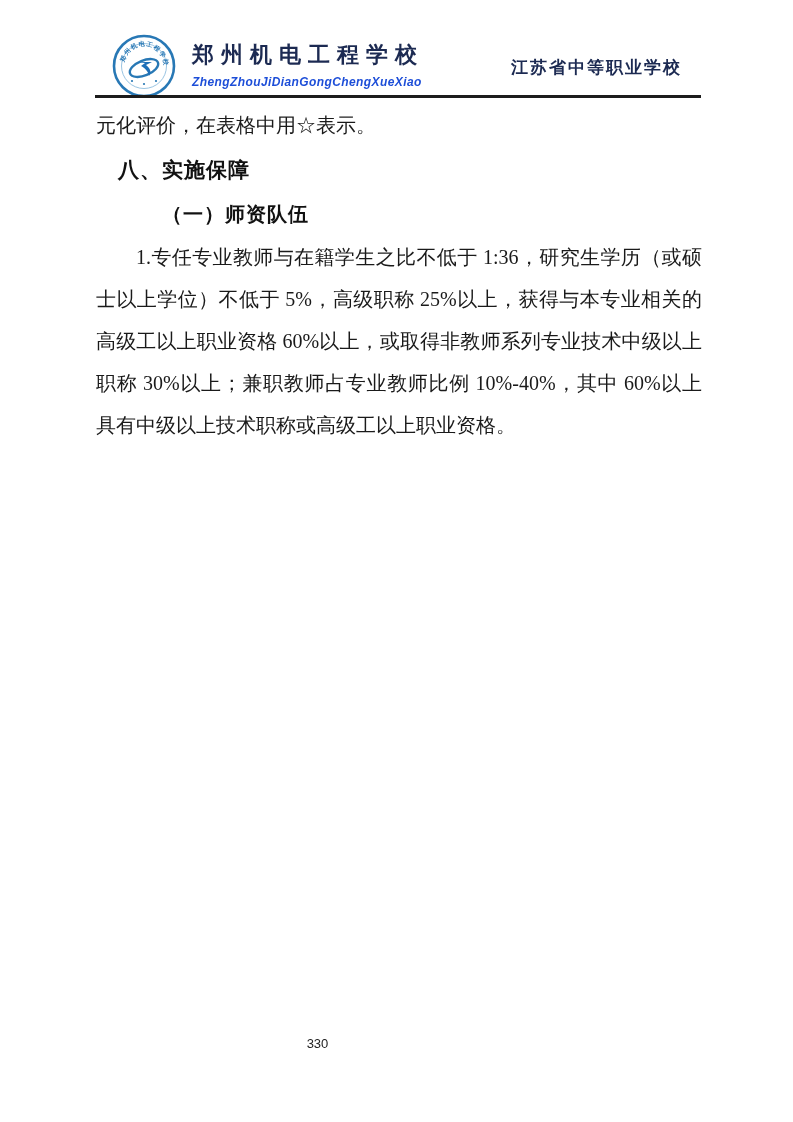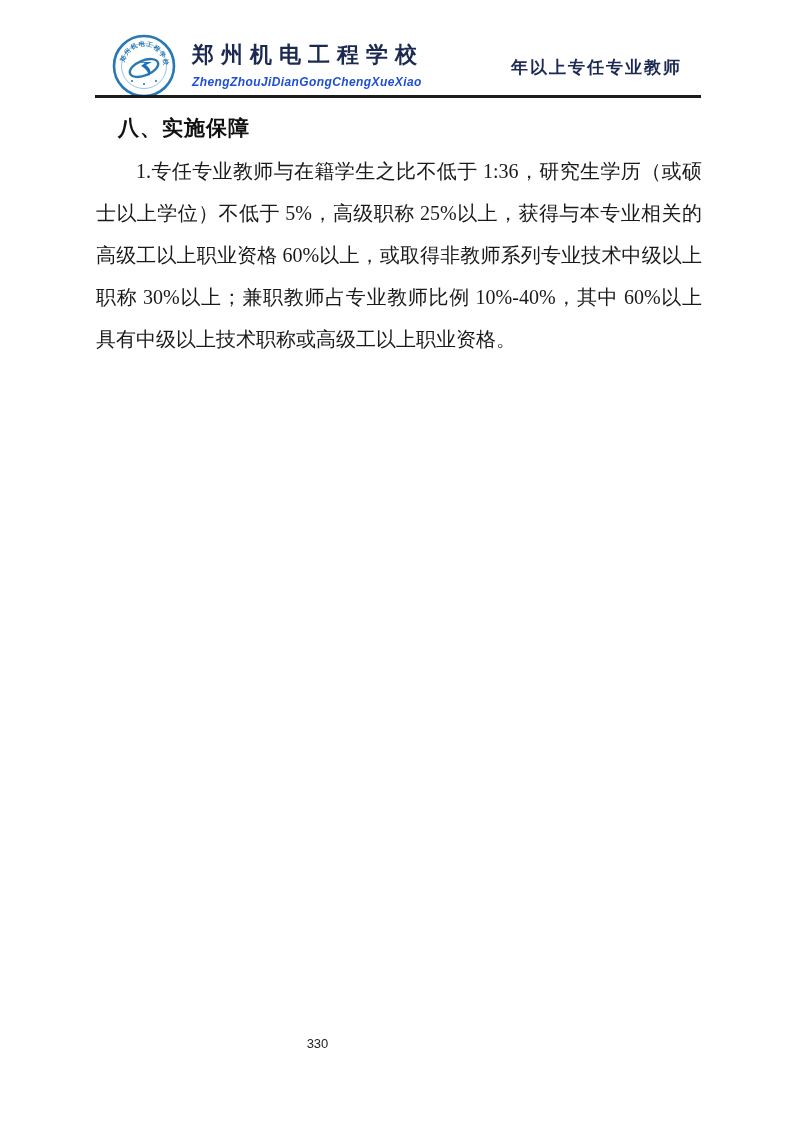--- a/index.html
+++ b/index.html
@@ -87,26 +87,28 @@
       <ellipse cx="32" cy="34" rx="15" ry="7.5" fill="none" stroke="#2878b5" stroke-width="2.4" transform="rotate(-22 32 34)"></ellipse>
       <path d="M 24,28 L 40,28 L 34,31 C 38,34 40,38 37,42 C 36,37 33,34 29,32 L 33,29 Z" fill="#1d6fb8"></path>
     </svg>
   </div>
 
   <div class="hdr-text">
     <div class="school-name">郑州机电工程学校</div>
     <div class="school-pinyin">ZhengZhouJiDianGongChengXueXiao</div>
   </div>
 
-  <div class="hdr-right">年以上专任专业教师</div>
+  <div class="hdr-right">江苏省中等职业学校</div>
 
   <div class="hdr-rule"></div>
 
   <div class="content">
+    <p class="no-indent">元化评价，在表格中用☆表示。</p>
     <h2 class="sec">八、实施保障</h2>
+    <h3 class="sub">（一）师资队伍</h3>
     <p>1.专任专业教师与在籍学生之比不低于 1:36，研究生学历（或硕士以上学位）不低于 5%，高级职称 25%以上，获得与本专业相关的高级工以上职业资格 60%以上，或取得非教师系列专业技术中级以上职称 30%以上；兼职教师占专业教师比例 10%-40%，其中 60%以上具有中级以上技术职称或高级工以上职业资格。</p>
   </div>
 
   <div class="footer">
     <span>330</span>
   </div>
 
 </div>
 
 </body></html>

